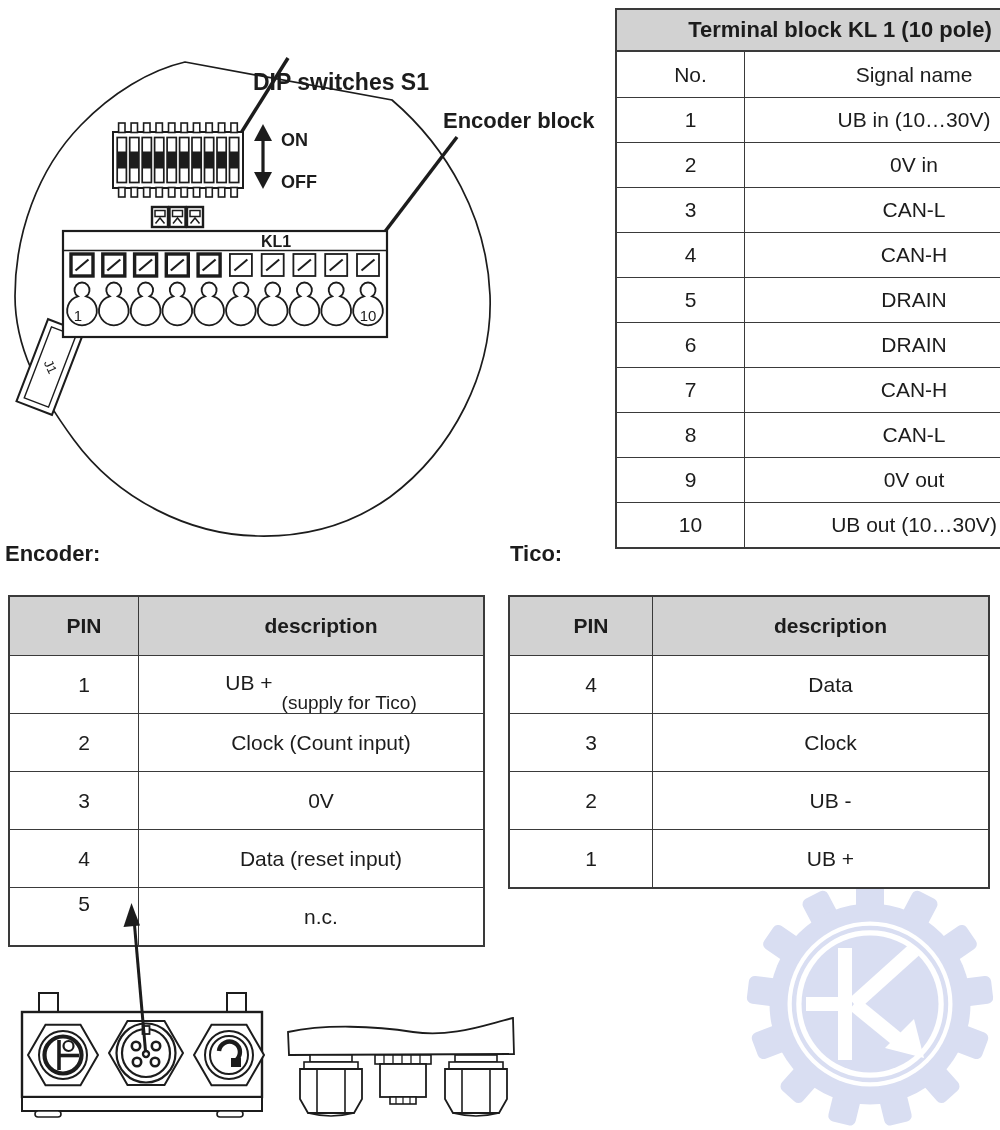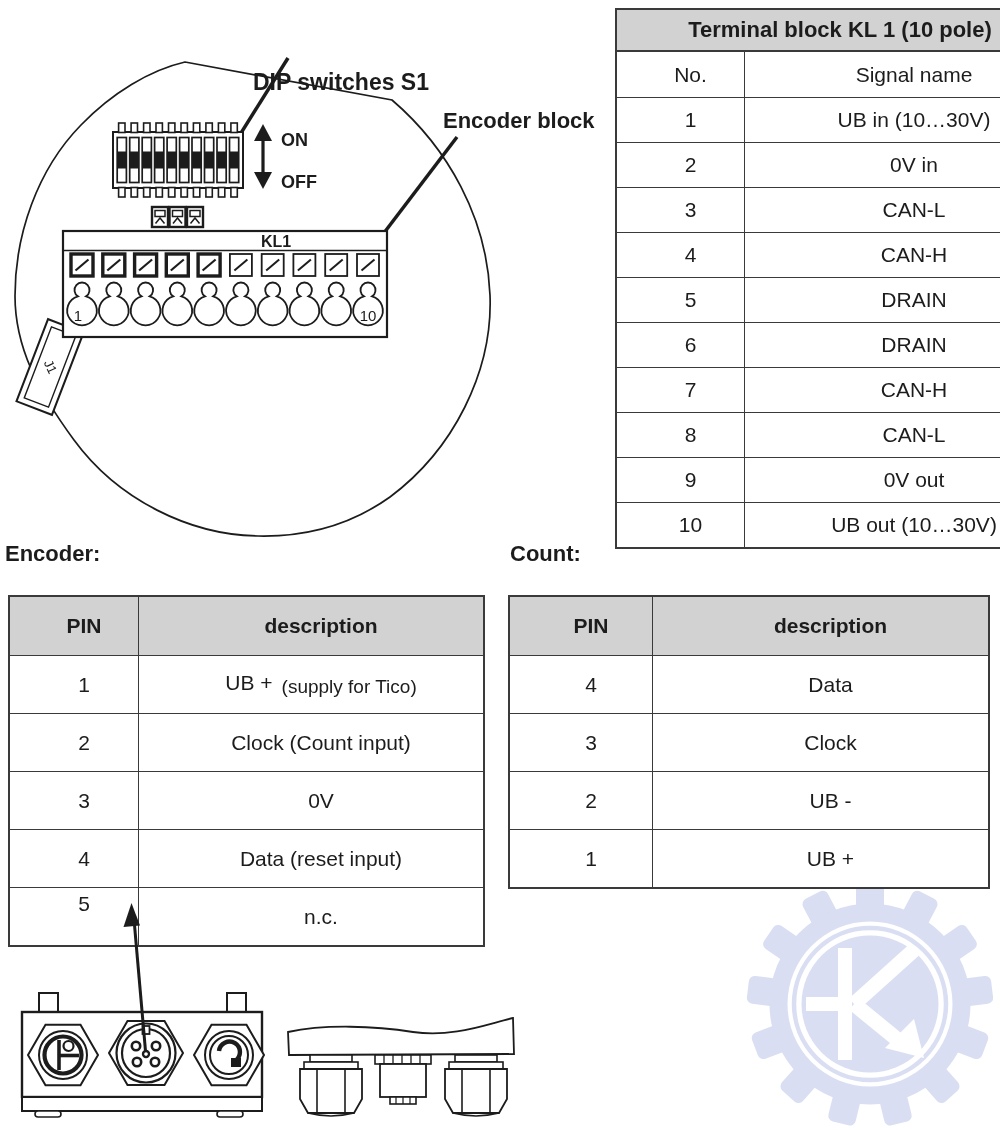--- a/index.html
+++ b/index.html
@@ -21,21 +21,21 @@
   .cell.r0{border-top:none;}
   .cell.c2{border-left:1.5px solid #3a3a3a;}
 
   
   .ptable{position:absolute;border:2px solid #3a3a3a;background:#0ea5e9;z-index:2;display:grid;box-sizing:border-box;}
   .enc-table{left:8px;top:595px;width:477px;grid-template-columns:128px 1fr;grid-auto-rows:58px;}
   .tico-table{left:508px;top:595px;width:482px;grid-template-columns:142px 1fr;grid-auto-rows:58px;}
   .ptable .head{background:var(--c-header-bg,#d2d2d2);font-weight:bold;border-top:none;}
   .pin-top{align-items:flex-start;padding-top:4px;}
   .ub{position:relative;top:-2px;}
-  .note{font-size:19px;margin-left:9px;position:relative;top:2px;}
+  .note{font-size:19px;margin-left:9px;position:relative;top:18px;}
   .note:empty{margin:0;}
 
   .housing-svg{position:absolute;left:0;top:0;z-index:2;}
   .front-svg{position:absolute;left:15px;top:985px;z-index:2;}
   .side-svg{position:absolute;left:280px;top:1003px;z-index:2;}
   .wm-svg{position:absolute;left:744px;top:878px;z-index:1;}
   .overlay-svg{position:absolute;left:0;top:0;z-index:6;pointer-events:none;}
 
   .ln{stroke:var(--c-ink,#1c1c1c);fill:none;}
   .fw{fill:#fff;stroke:var(--c-ink,#1c1c1c);}
@@ -169,21 +169,21 @@
       <use href="#keyhole" transform="translate(336.2,310.5)"></use>
       <use href="#keyhole" transform="translate(368,310.5)"></use>
       <text x="78" y="321" font-size="15" text-anchor="middle">1</text>
       <text x="368" y="321" font-size="15" text-anchor="middle">10</text>
     </g>
   </svg>
 
   <div class="label dip-label">DIP switches S1</div>
   <div class="label tb-label">Encoder block</div>
   <div class="label enc-label">Encoder:</div>
-  <div class="label tico-label">Count:</div>
+  <div class="label tico-label">Tico:</div>
 
   <div class="kl-table">
     <div class="kl-title">Terminal block KL 1 (10 pole)</div>
     <div class="kl-grid">
       <div class="cell r0">No.</div>
       <div class="cell r0 c2">Signal name</div>
       <div class="cell">1</div>
       <div class="cell c2">UB in (10…30V)</div>
       <div class="cell">2</div>
       <div class="cell c2">0V in</div>

